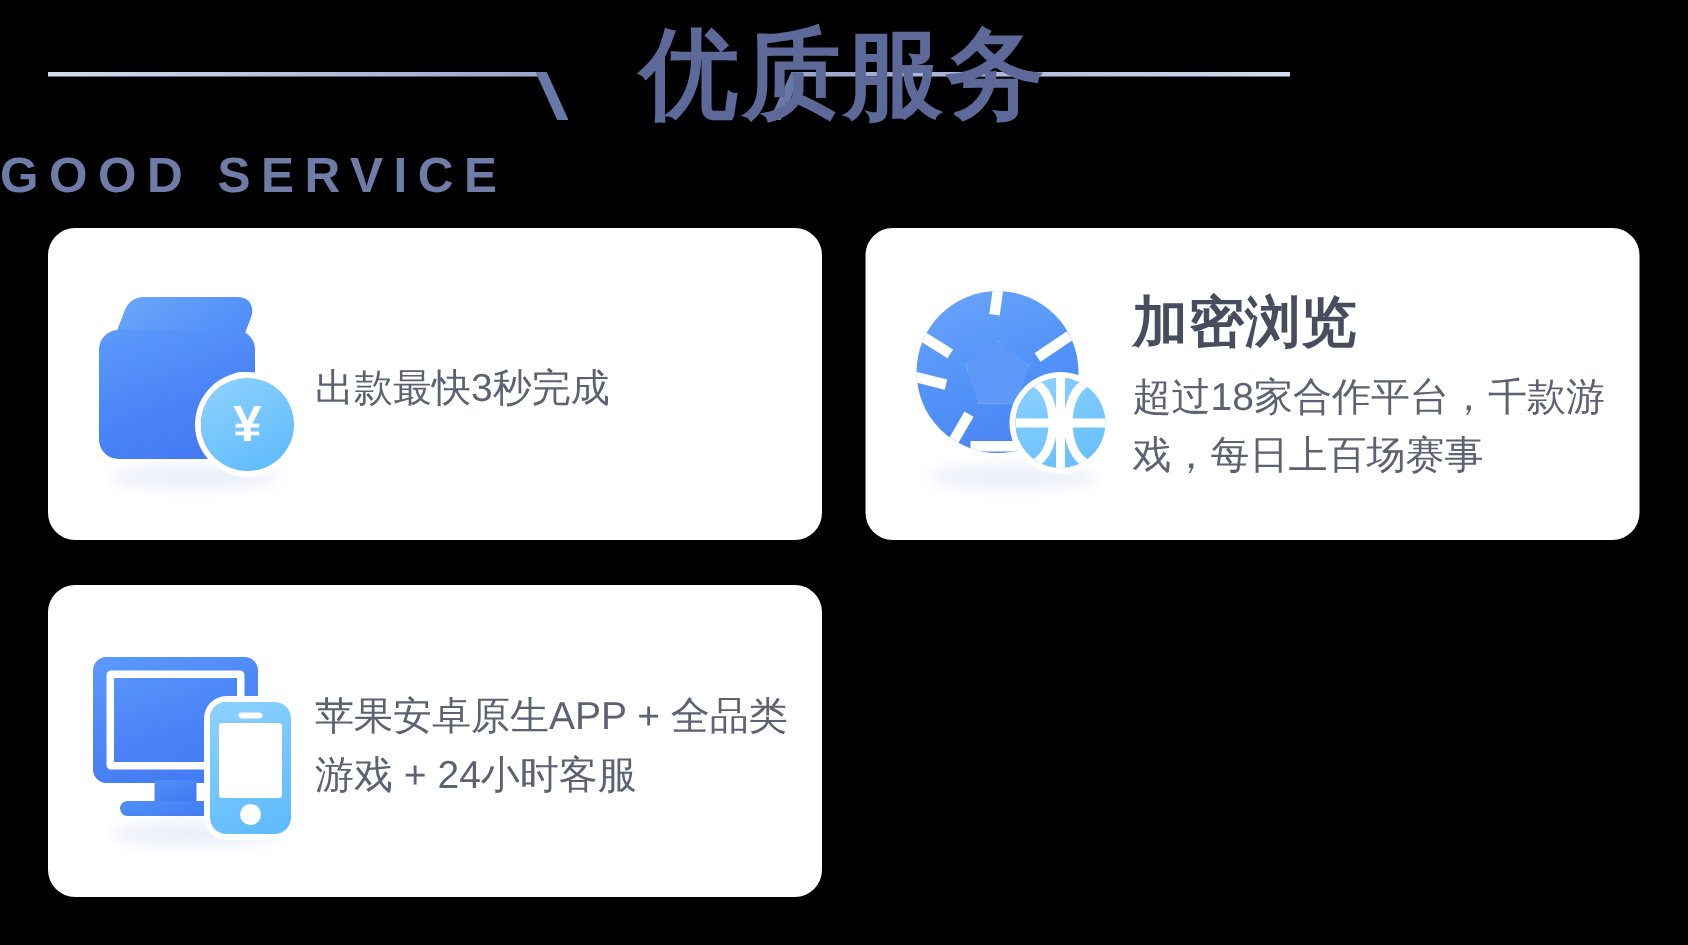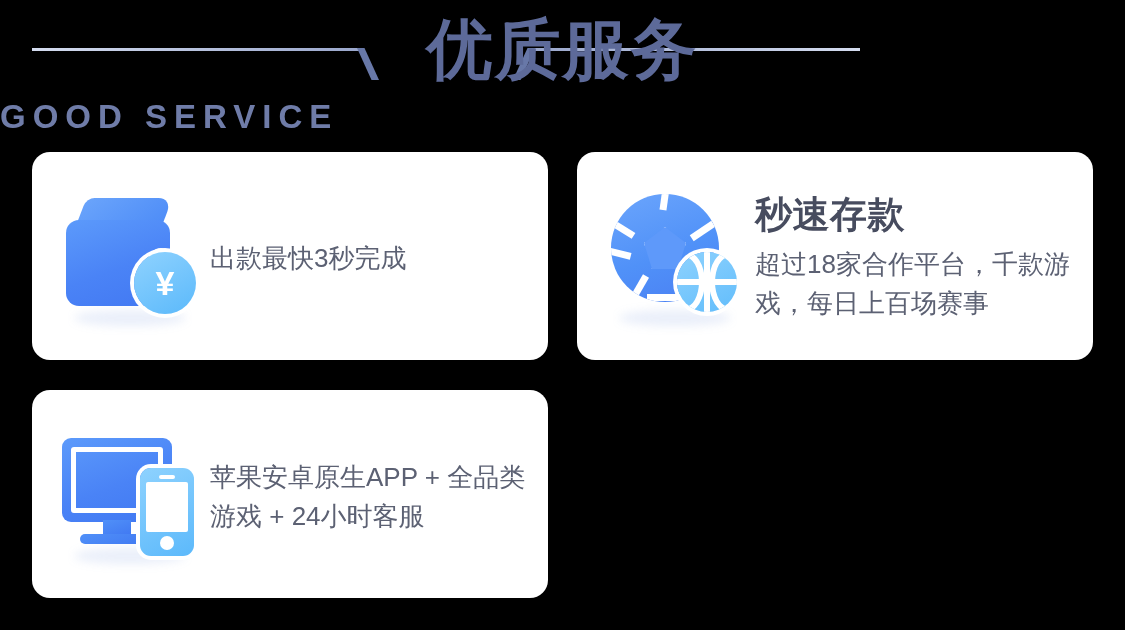--- a/index.html
+++ b/index.html
@@ -415,21 +415,21 @@
           <div class="seam s8"></div>
         </div>
         <div class="basketball">
           <div class="bl-c1"></div>
           <div class="bl-c2"></div>
           <div class="bl-v"></div>
           <div class="bl-h"></div>
         </div>
       </div>
       <div class="card-text">
-        <div class="card-title">秒速存款</div>
+        <div class="card-title">加密浏览</div>
         <div class="card-desc">超过18家合作平台，千款游戏，每日上百场赛事</div>
       </div>
     </div>
 
 
     <div class="card">
       <div class="card-icon">
         <div class="shadow-blob"></div>
         <div class="monitor"></div>
         <div class="monitor-neck"></div>

